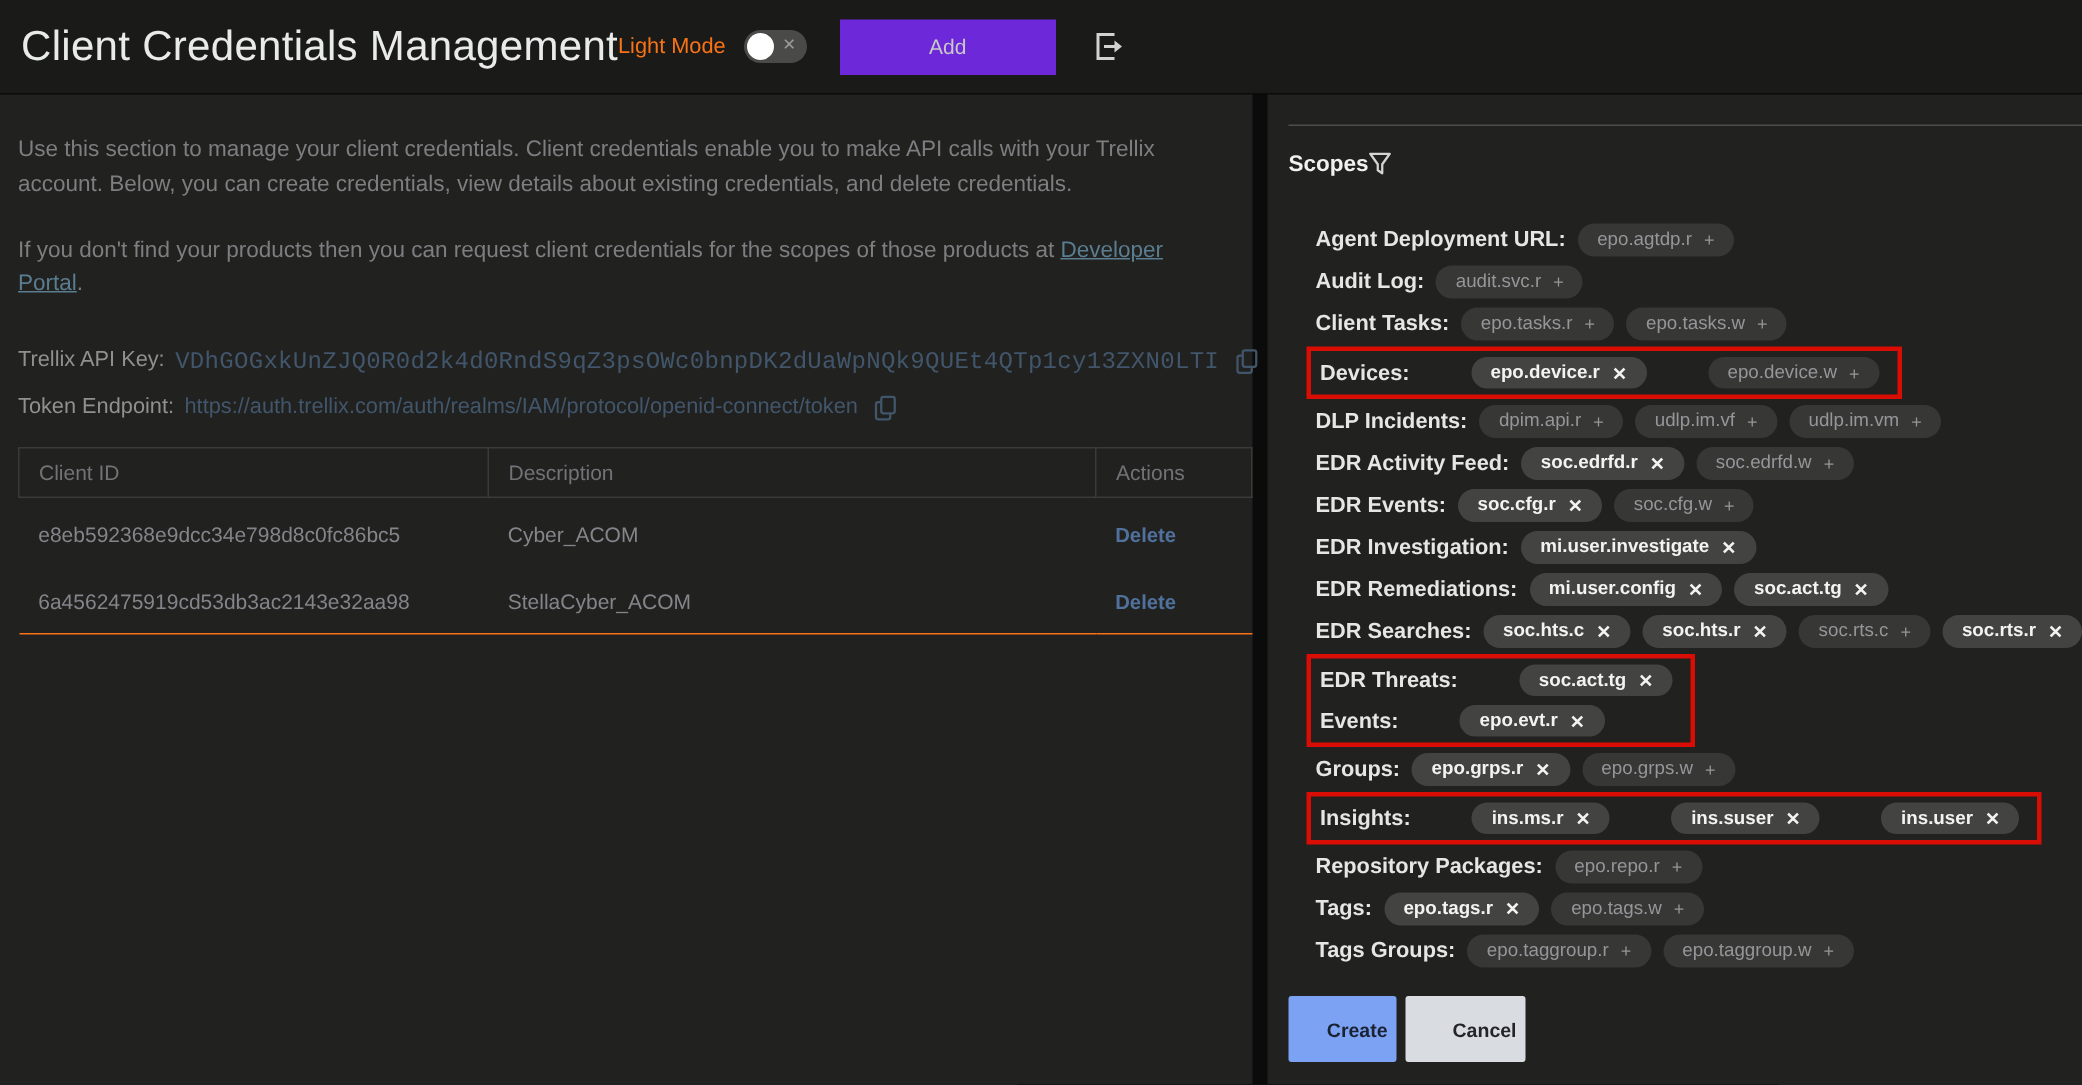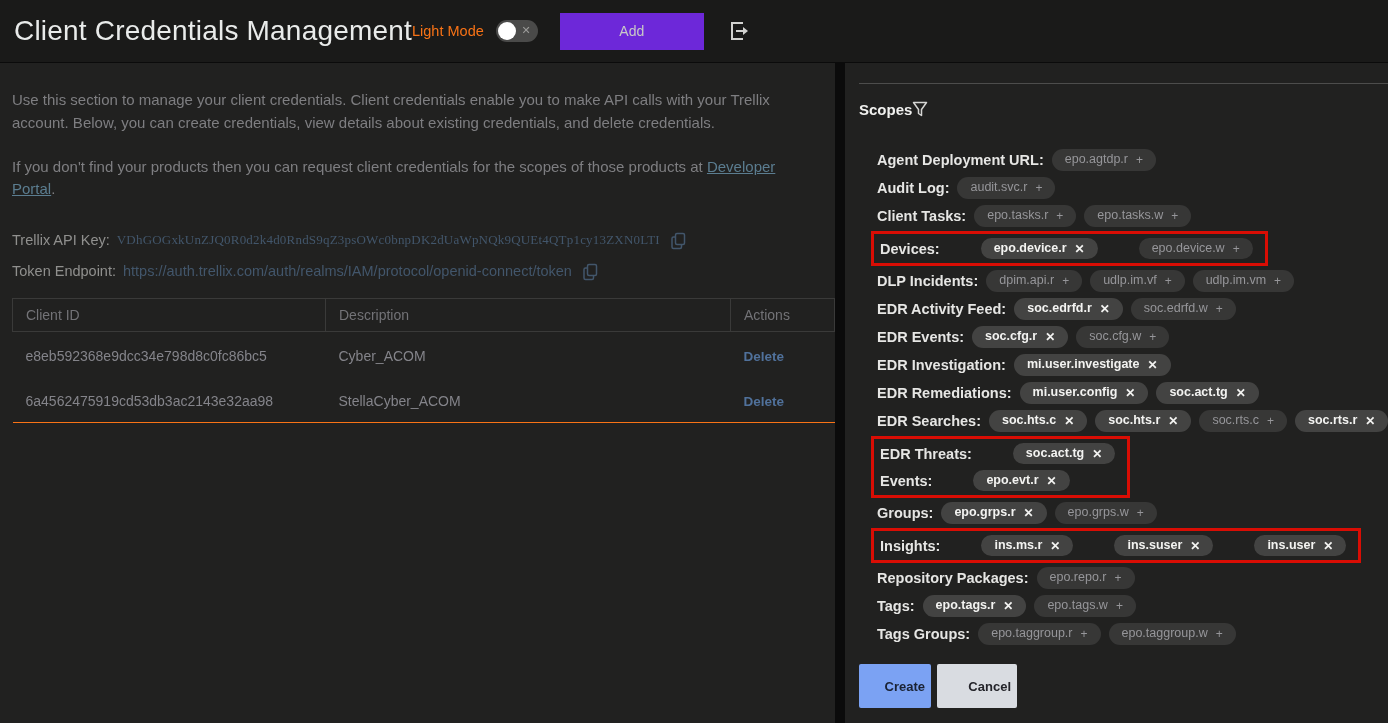--- a/index.html
+++ b/index.html
@@ -53,21 +53,21 @@
     padding: 20px 16px 14px 14px;
   }
 
   
   .intro { margin: 0 0 21px 0; color: #7e7e81; font-size: 15px; line-height: 1.55; max-width: 805px; }
   .request { margin: 0 0 31px 0; color: #7e7e81; font-size: 15px; line-height: 1.5; }
   .dev-link { color: #5b7d90; text-decoration: underline; cursor: pointer; }
   .kv { margin: 0 0 13px 0; font-size: 14.5px; display: flex; align-items: flex-start; }
   .kv-label { color: #90908e; margin-right: 7px; white-space: nowrap; }
   .kv-value { color: #42566b; }
-  .mono { font-family: Liberation Serif, serif; font-size: 13px; letter-spacing: .2px; }
+  .mono { font-family: Liberation Mono, monospace; font-size: 16px; letter-spacing: .2px; }
   .copy { display: inline-flex; margin-left: 10px; cursor: pointer; }
 
   .cred-table {
     margin-top: 17px; width: 822px; border-collapse: collapse; font-size: 14px;
     table-layout: fixed;
   }
   .cred-table th {
     border: 1px solid #3a3a39; color: #737377; font-weight: 400; text-align: left;
     padding: 8px 13px; height: 33px;
   }

